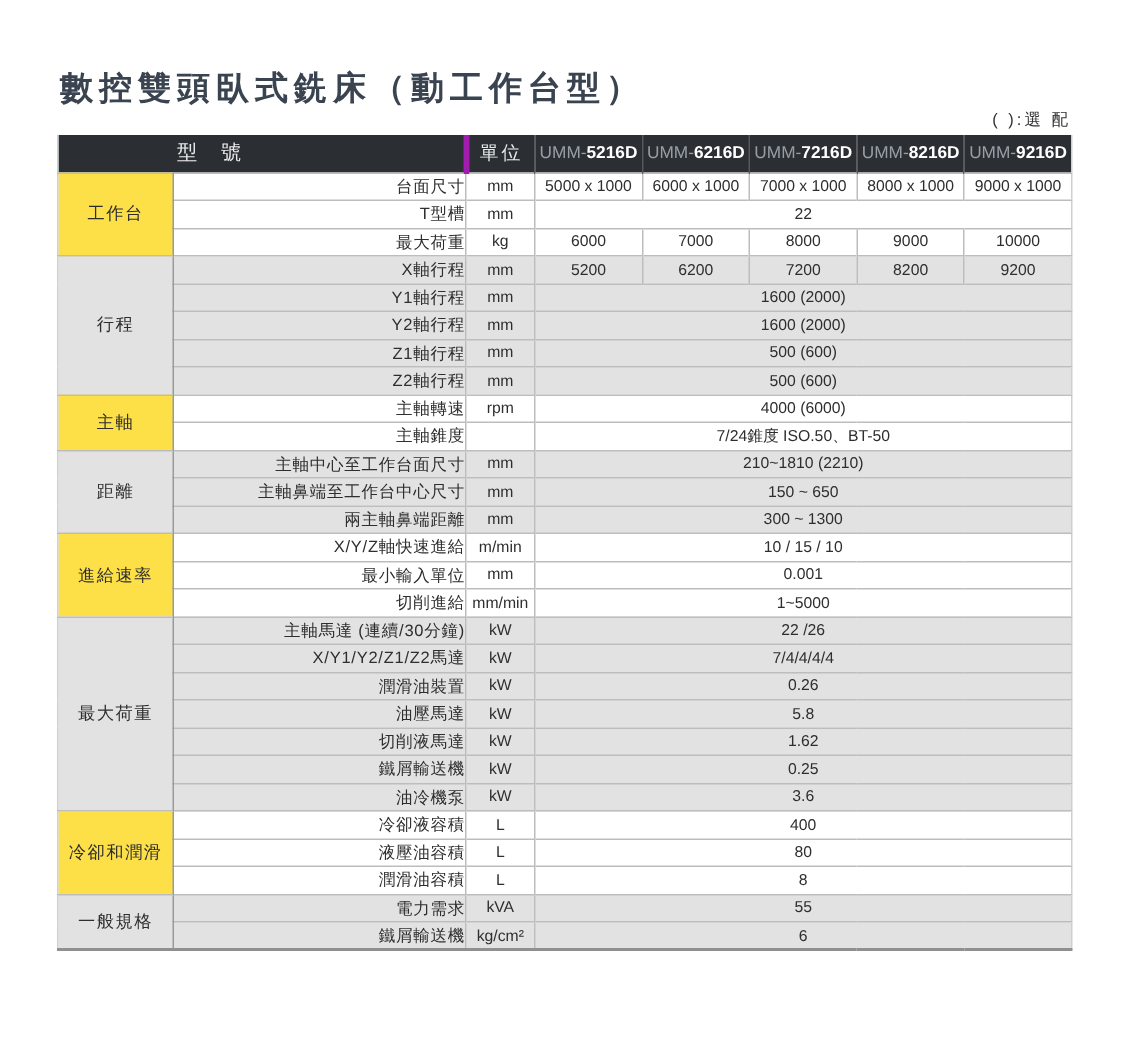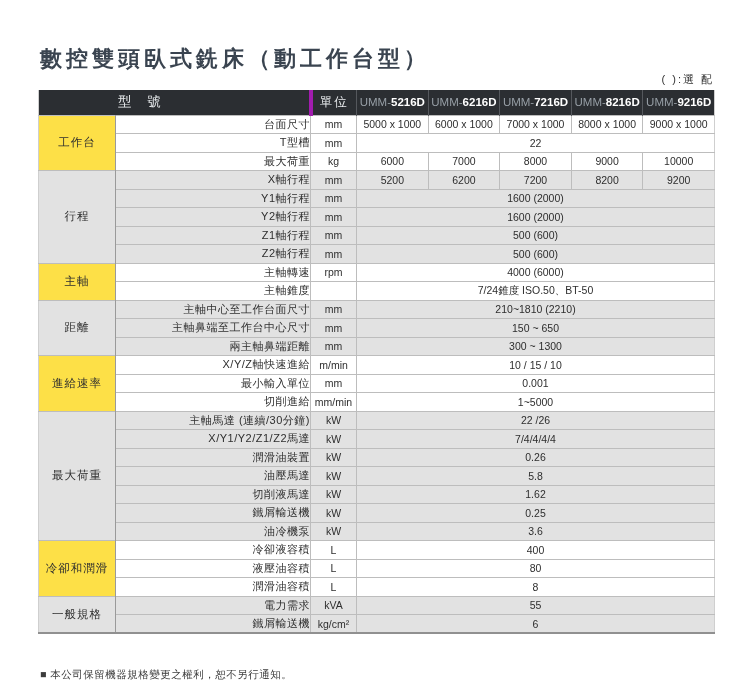--- a/index.html
+++ b/index.html
@@ -246,14 +246,13 @@
           <td class="val" colspan="5">55</td>
         </tr>
         <tr class="shaded">
           <td class="label">鐵屑輸送機</td>
           <td class="unit">kg/cm²</td>
           <td class="val" colspan="5">6</td>
         </tr>
       </tbody>
   </table>
 
-  <div class="footer-note">■ 本公司保留機器規格變更之權利，恕不另行通知。</div>
 </div>
 
 </body></html>

